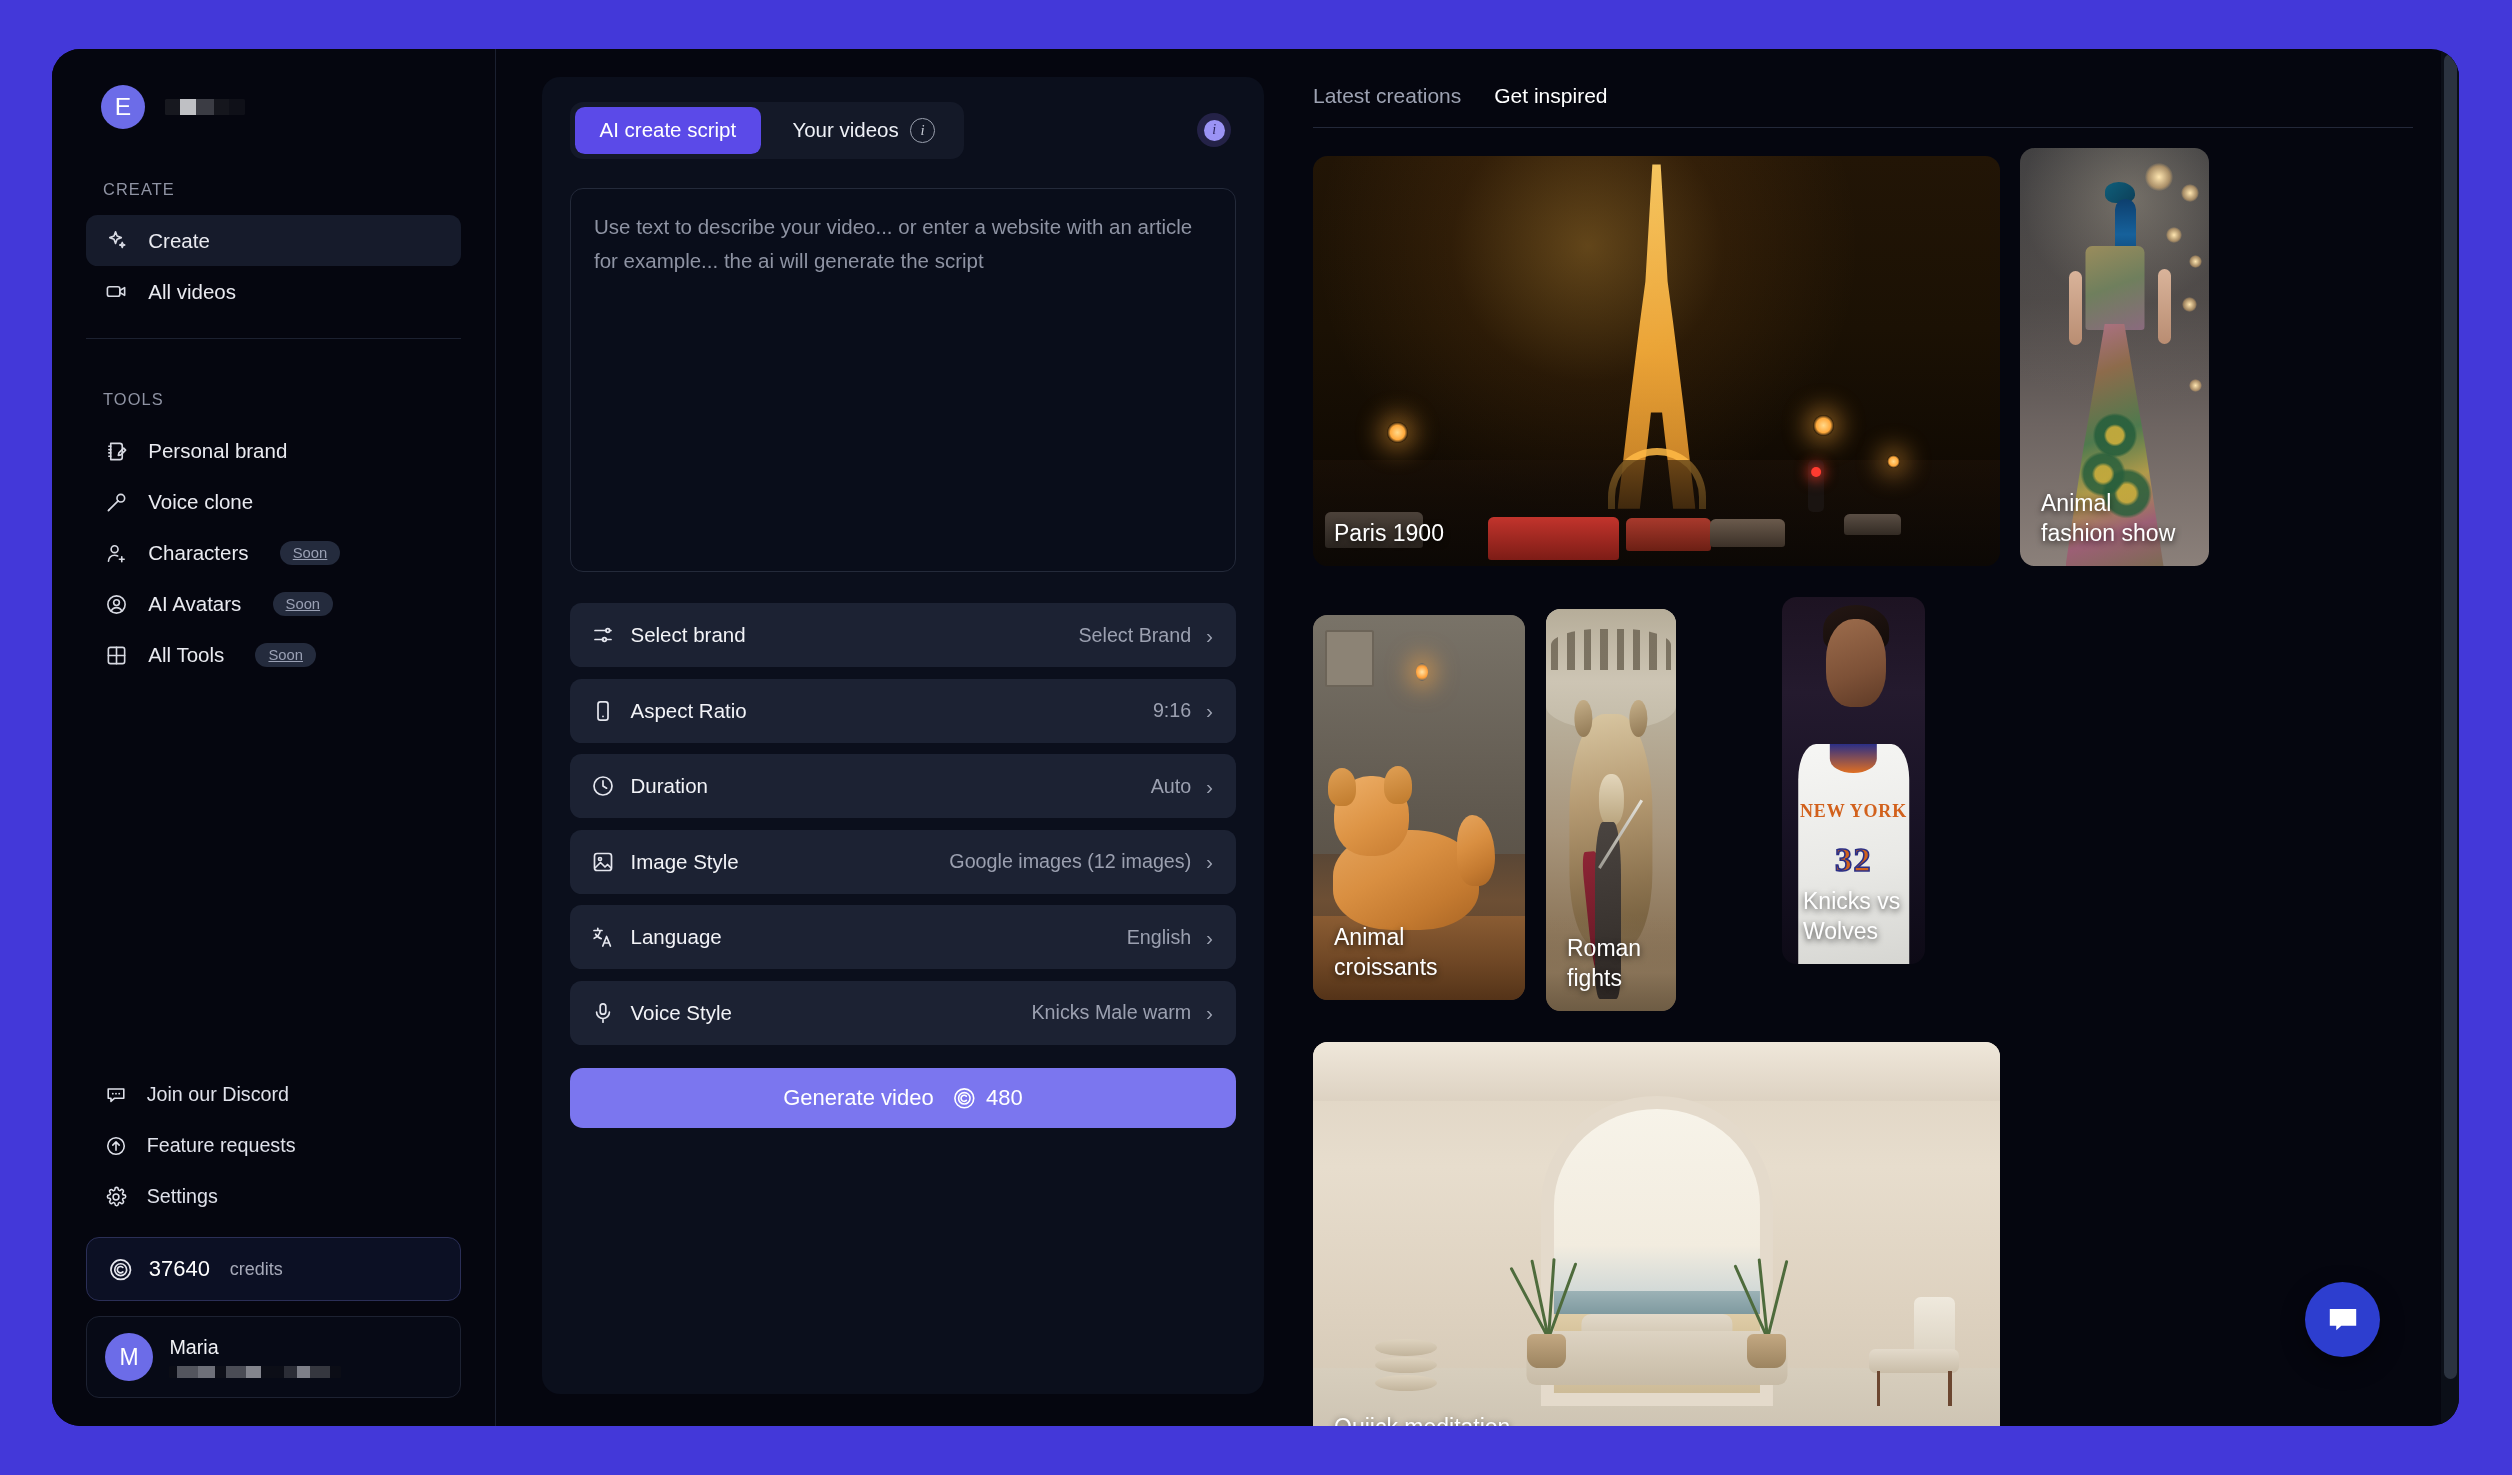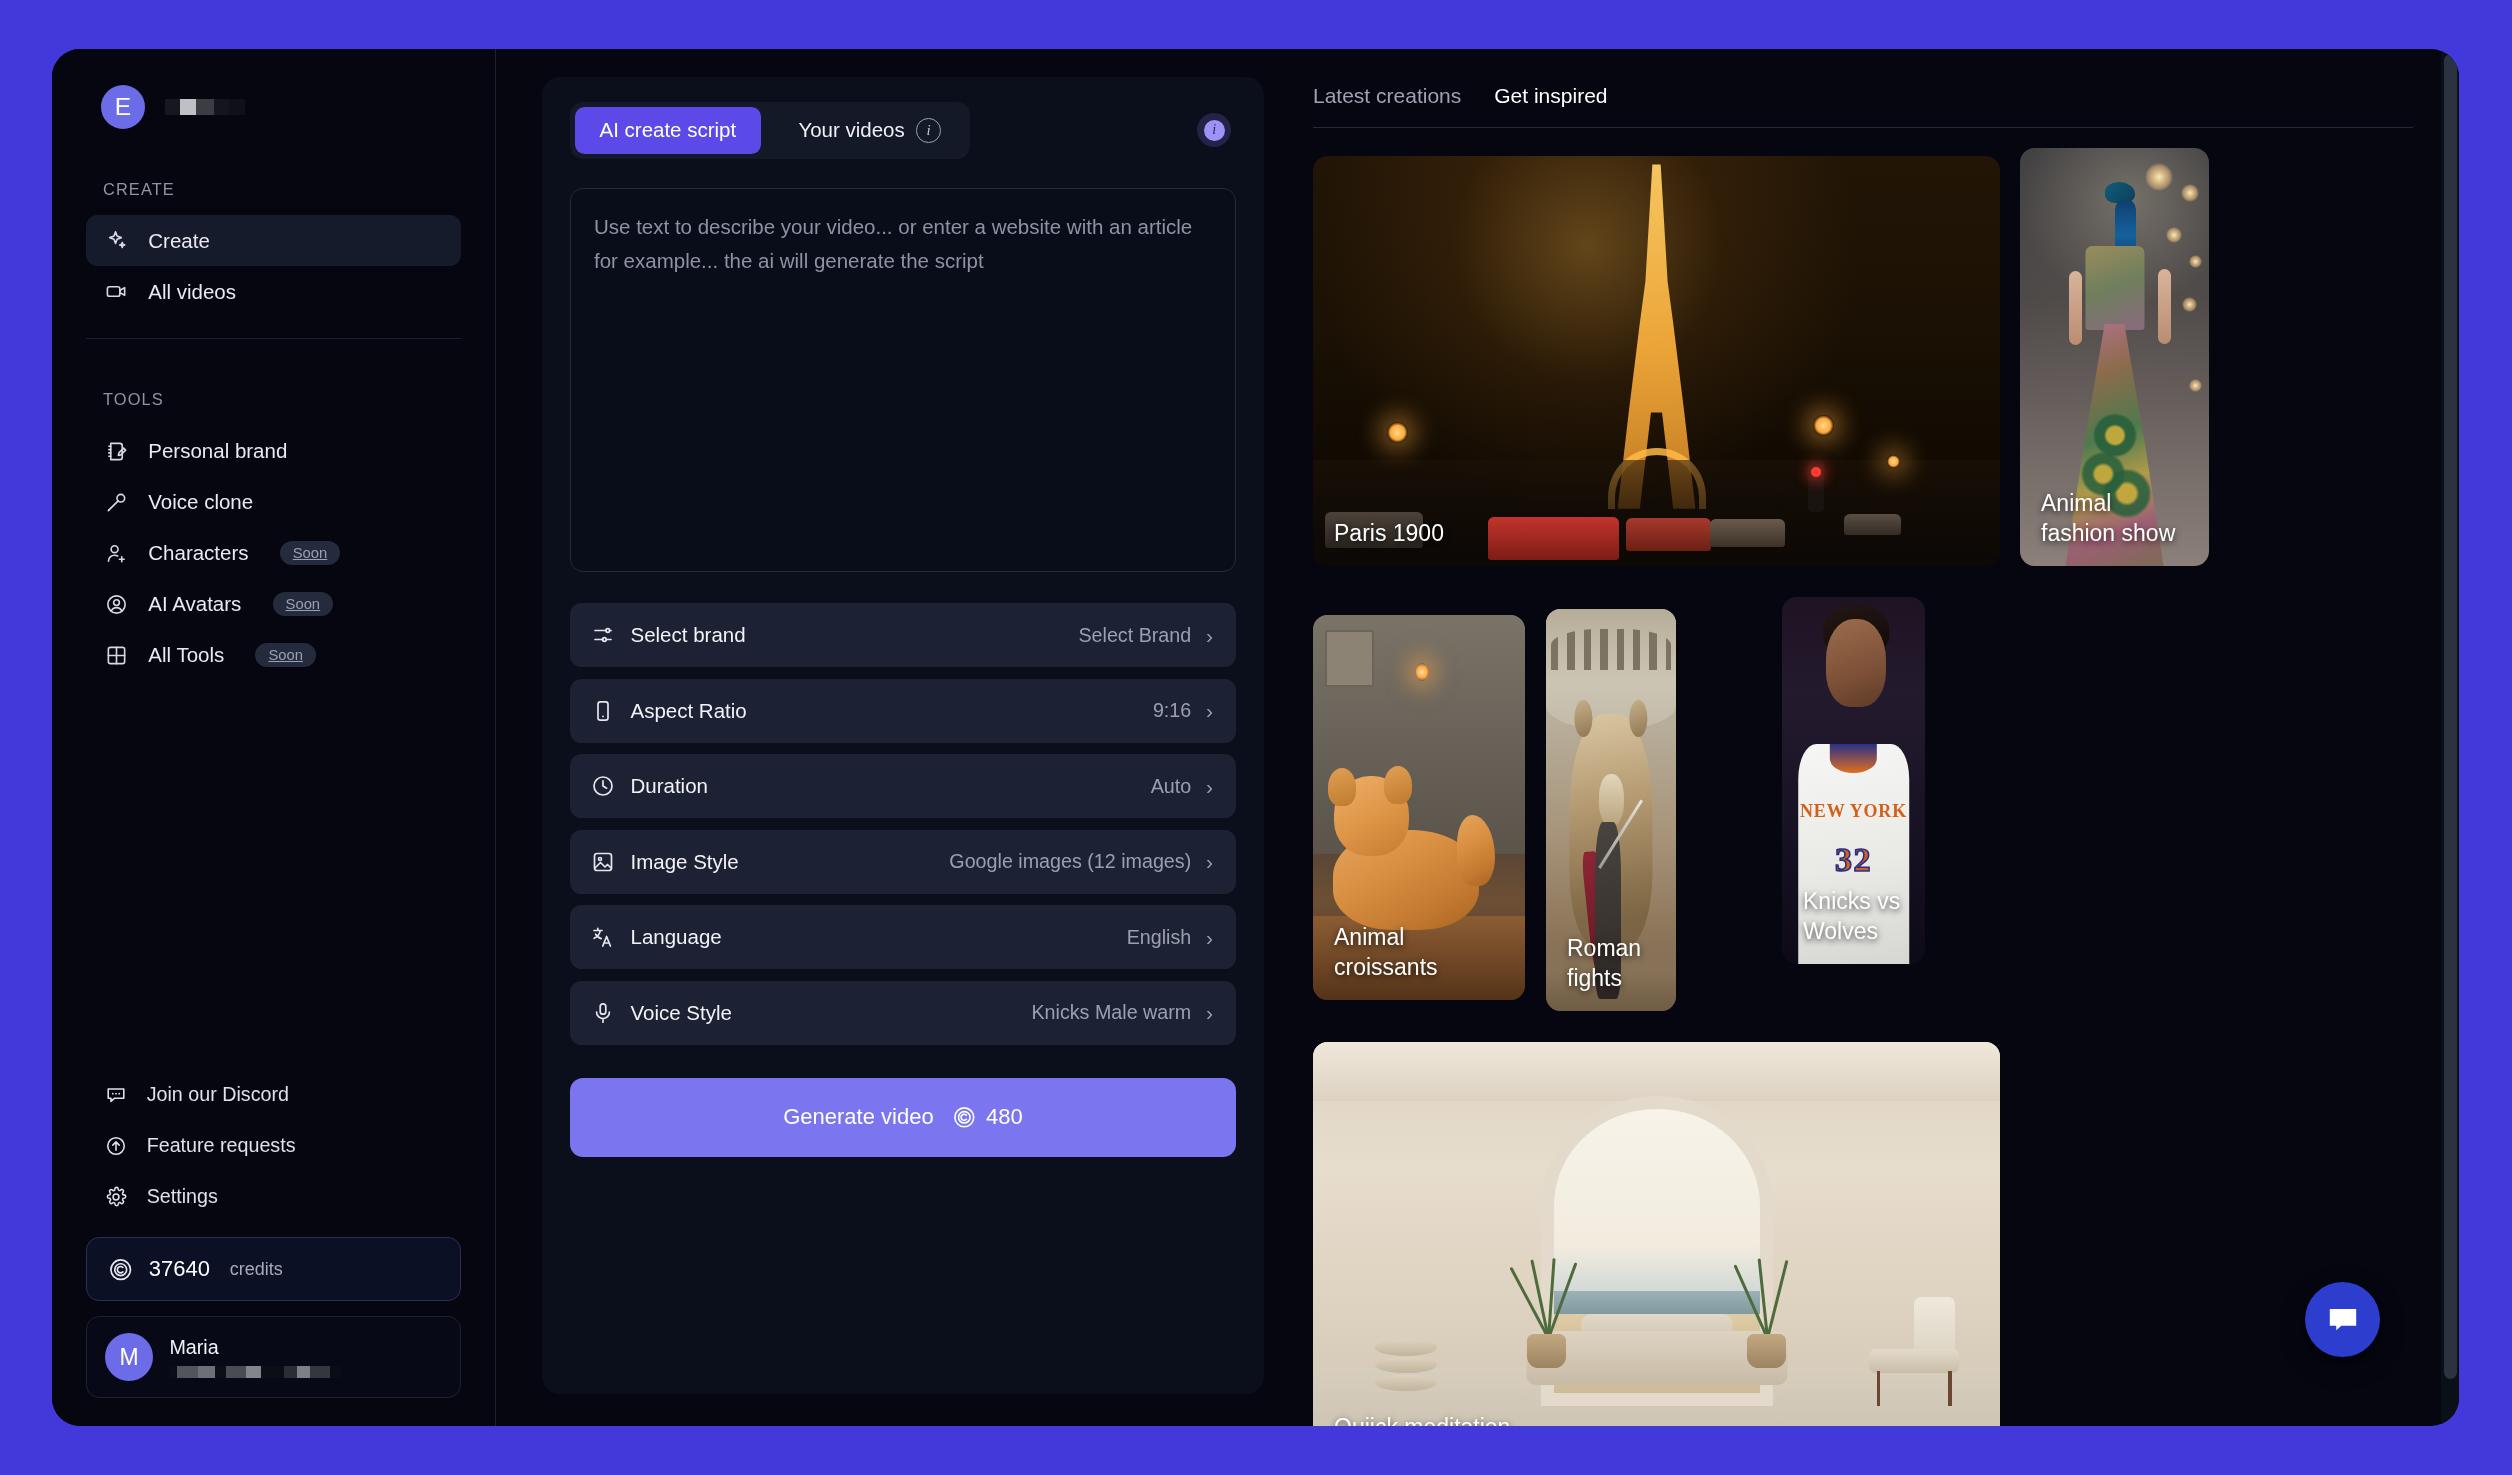--- a/index.html
+++ b/index.html
@@ -199,21 +199,21 @@
 
   .tabs-row {
     display: flex; align-items: center; justify-content: space-between;
     margin-bottom: 29.5px;
   }
   .tabs-group {
     display: inline-flex; align-items: center;
     background: #141928;
     border-radius: 13px;
     padding: 4.9px;
-    gap: 13px;
+    gap: 7px;
   }
   .tab-btn {
     padding: 11.5px 24.6px;
     border-radius: 9.8px;
     font-size: 20.5px;
     color: #eef0f6;
     cursor: pointer;
     display: flex; align-items: center; gap: 11.5px;
     white-space: nowrap;
   }
@@ -268,22 +268,22 @@
     cursor: pointer;
   }
   .option-icon { width: 26px; height: 26px; flex:0 0 26px; display:flex;align-items:center;justify-content:center;color:#e4e6ee;}
   .option-icon svg { width: 24px; height: 24px; display:block;}
   .option-label { color:#f2f3f7; font-size: 20.5px; margin-left: 14.8px; }
   .option-spacer { flex: 1 1 auto; }
   .option-value { color:#9ba0b0; font-size: 19.7px; margin-right: 14.8px; white-space: nowrap;}
   .chev { color: #9ba0b0; font-size: 21px; line-height: 1; }
 
   .generate-btn {
-    margin-top: 33px;
-    height: 79px;
+    margin-top: 23px;
+    height: 60px;
     width: 100%;
     background: #7b76ef;
     border: none;
     border-radius: 13px;
     color: #fff;
     font-size: 22px;
     display: flex; align-items: center; justify-content: center;
     gap: 18px;
     cursor: pointer;
     font-family: "Liberation Sans", sans-serif;

